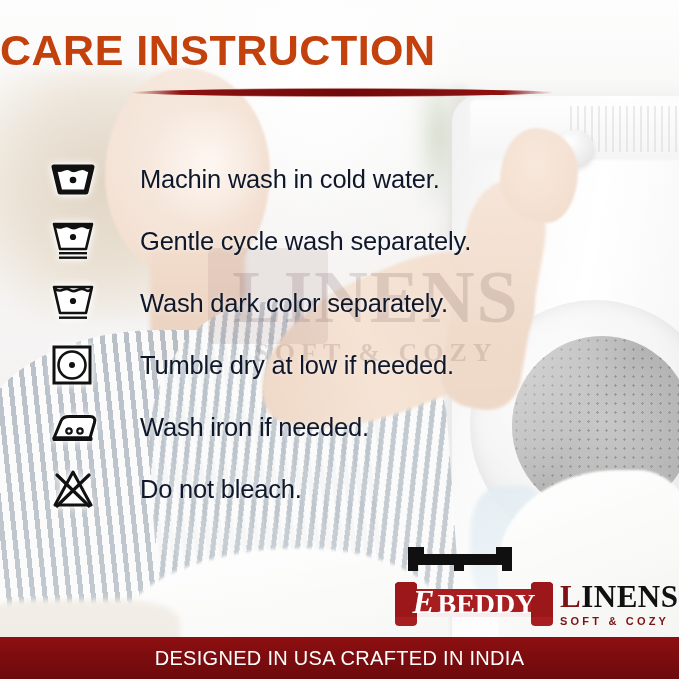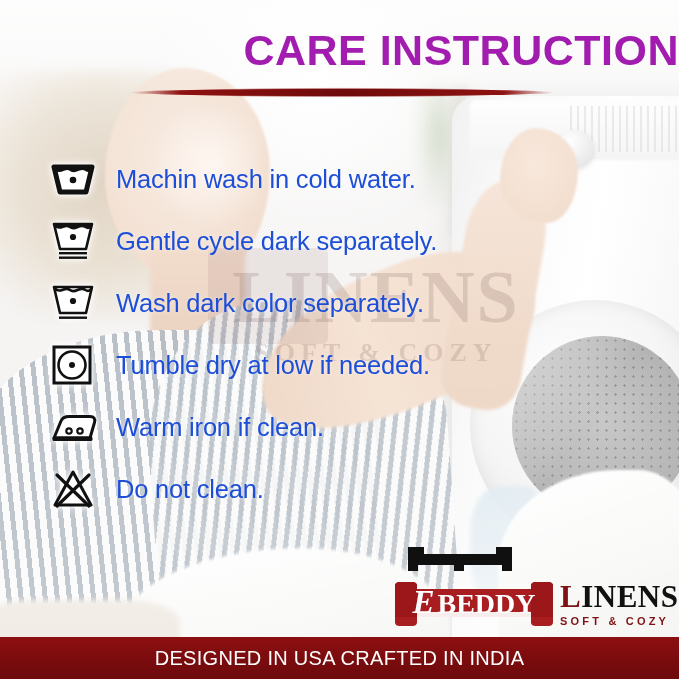--- a/index.html
+++ b/index.html
@@ -253,25 +253,25 @@
     left: 208px; top: 248px;
     width: 120px; height: 96px;
     background: rgba(150,110,110,0.13);
     border-radius: 6px;
   }
 
   
   .title {
     position: absolute;
     left: 0; right: 0; top: 26px;
-    text-align: right;
+    text-align: left;
     font-size: 43px;
     font-weight: 700;
     letter-spacing: .5px;
-    color: #a21caf;
+    color: #c2410c;
     font-family: "Liberation Sans", sans-serif;
   }
   .swoosh {
     position: absolute;
     left: 105px; top: 86px;
     width: 474px; height: 13px;
     background: radial-gradient(ellipse 50% 50% at 50% 50%, #7d0e0e 0%, #8d1414 45%, rgba(140,20,20,0) 78%);
     border-radius: 50%;
   }
   .swoosh-core {
@@ -305,25 +305,26 @@
     padding-left: 6px;
     box-sizing: border-box;
   }
   .icon-cell svg {
     display: block;
     filter: drop-shadow(0 0 2px rgba(255,255,255,.95))
             drop-shadow(0 0 4px rgba(255,255,255,.8));
   }
   .row-text {
     font-size: 25.5px;
-    color: #1d4ed8;
+    color: #0f172a;
     font-family: "Liberation Sans", sans-serif;
     letter-spacing: -0.2px;
     white-space: nowrap;
     text-shadow: 0 0 5px rgba(255,255,255,.55);
+    margin-left: 24px;
   }
 
   
   .logo-wrap {
     position: absolute;
     left: 392px; top: 545px;
     width: 282px; height: 92px;
   }
   .bed-icon {
     position: absolute;
@@ -473,21 +474,21 @@
       <div class="icon-cell">
         <svg width="46" height="46" viewBox="0 0 46 46" aria-hidden="true">
           <path d="M4 6 H42 L36 31 H10 Z" fill="#ffffff" stroke="#111" stroke-width="2.6" stroke-linejoin="round"></path>
           <path d="M5 7.5 C10.5 13.5, 14.5 4.5, 20 9 C25.5 13.5, 29.5 4.5, 35.5 9 C38.5 11, 40.5 9, 41.2 7.5 L41.8 6 L5 6 Z" fill="#111"></path>
           <path d="M5 7.5 C10.5 13.5, 14.5 4.5, 20 9 C25.5 13.5, 29.5 4.5, 35.5 9 C38.5 11, 40.5 9, 41.2 7.5" fill="none" stroke="#111" stroke-width="2.6" stroke-linecap="round"></path>
           <circle cx="23" cy="19" r="3.1" fill="#111"></circle>
           <rect x="9" y="34" width="28" height="2.4" fill="#111"></rect>
           <rect x="9" y="38.5" width="28" height="2.4" fill="#111"></rect>
         </svg>
       </div>
-      <div class="row-text">Gentle cycle dark separately.</div>
+      <div class="row-text">Gentle cycle wash separately.</div>
     </div>
 
     <div class="row">
       <div class="icon-cell">
         <svg width="46" height="44" viewBox="0 0 46 44" aria-hidden="true">
           <path d="M4 6 H42 L36 32 H10 Z" fill="#ffffff" stroke="#111" stroke-width="2.6" stroke-linejoin="round"></path>
           <path d="M5 7.5 C10.5 13.5, 14.5 4.5, 20 9 C25.5 13.5, 29.5 4.5, 35.5 9 C38.5 11, 40.5 9, 41.2 7.5" fill="none" stroke="#111" stroke-width="2.6" stroke-linecap="round"></path>
           <circle cx="23" cy="20" r="3.1" fill="#111"></circle>
           <rect x="9" y="35.5" width="28" height="2.4" fill="#111"></rect>
         </svg>
@@ -508,32 +509,32 @@
 
     <div class="row">
       <div class="icon-cell">
         <svg width="50" height="38" viewBox="0 0 50 38" aria-hidden="true">
           <path d="M4 30 L11 13 C12.5 9.5, 15 8.5, 19 8.5 L40 8.5 C44 8.5, 45.5 11, 44.5 14.5 L40 30 Z" fill="#ffffff" stroke="#111" stroke-width="3" stroke-linejoin="round"></path>
           <rect x="2.5" y="28.5" width="40" height="4.5" rx="1.6" fill="#111"></rect>
           <circle cx="19" cy="23" r="2.7" fill="none" stroke="#111" stroke-width="2.2"></circle>
           <circle cx="30" cy="23" r="2.7" fill="none" stroke="#111" stroke-width="2.2"></circle>
         </svg>
       </div>
-      <div class="row-text">Warm iron if clean.</div>
+      <div class="row-text">Wash iron if needed.</div>
     </div>
 
     <div class="row">
       <div class="icon-cell">
         <svg width="46" height="44" viewBox="0 0 46 44" aria-hidden="true">
           <path d="M23 5 L41 38 H5 Z" fill="#ffffff" stroke="#111" stroke-width="3" stroke-linejoin="round"></path>
           <line x1="7" y1="8" x2="39" y2="39" stroke="#111" stroke-width="3.2" stroke-linecap="round"></line>
           <line x1="39" y1="8" x2="7" y2="39" stroke="#111" stroke-width="3.2" stroke-linecap="round"></line>
         </svg>
       </div>
-      <div class="row-text">Do not clean.</div>
+      <div class="row-text">Do not bleach.</div>
     </div>
 
 
   </div>
 
   <div class="logo-wrap">
 
     <svg class="bed-icon" viewBox="0 0 108 36">
       <path d="M2 2 H18 V9 H90 V2 H106 V26 H96 V20 H58 V26 H48 V20 H12 V26 H2 Z" fill="#101010"></path>
     </svg>

